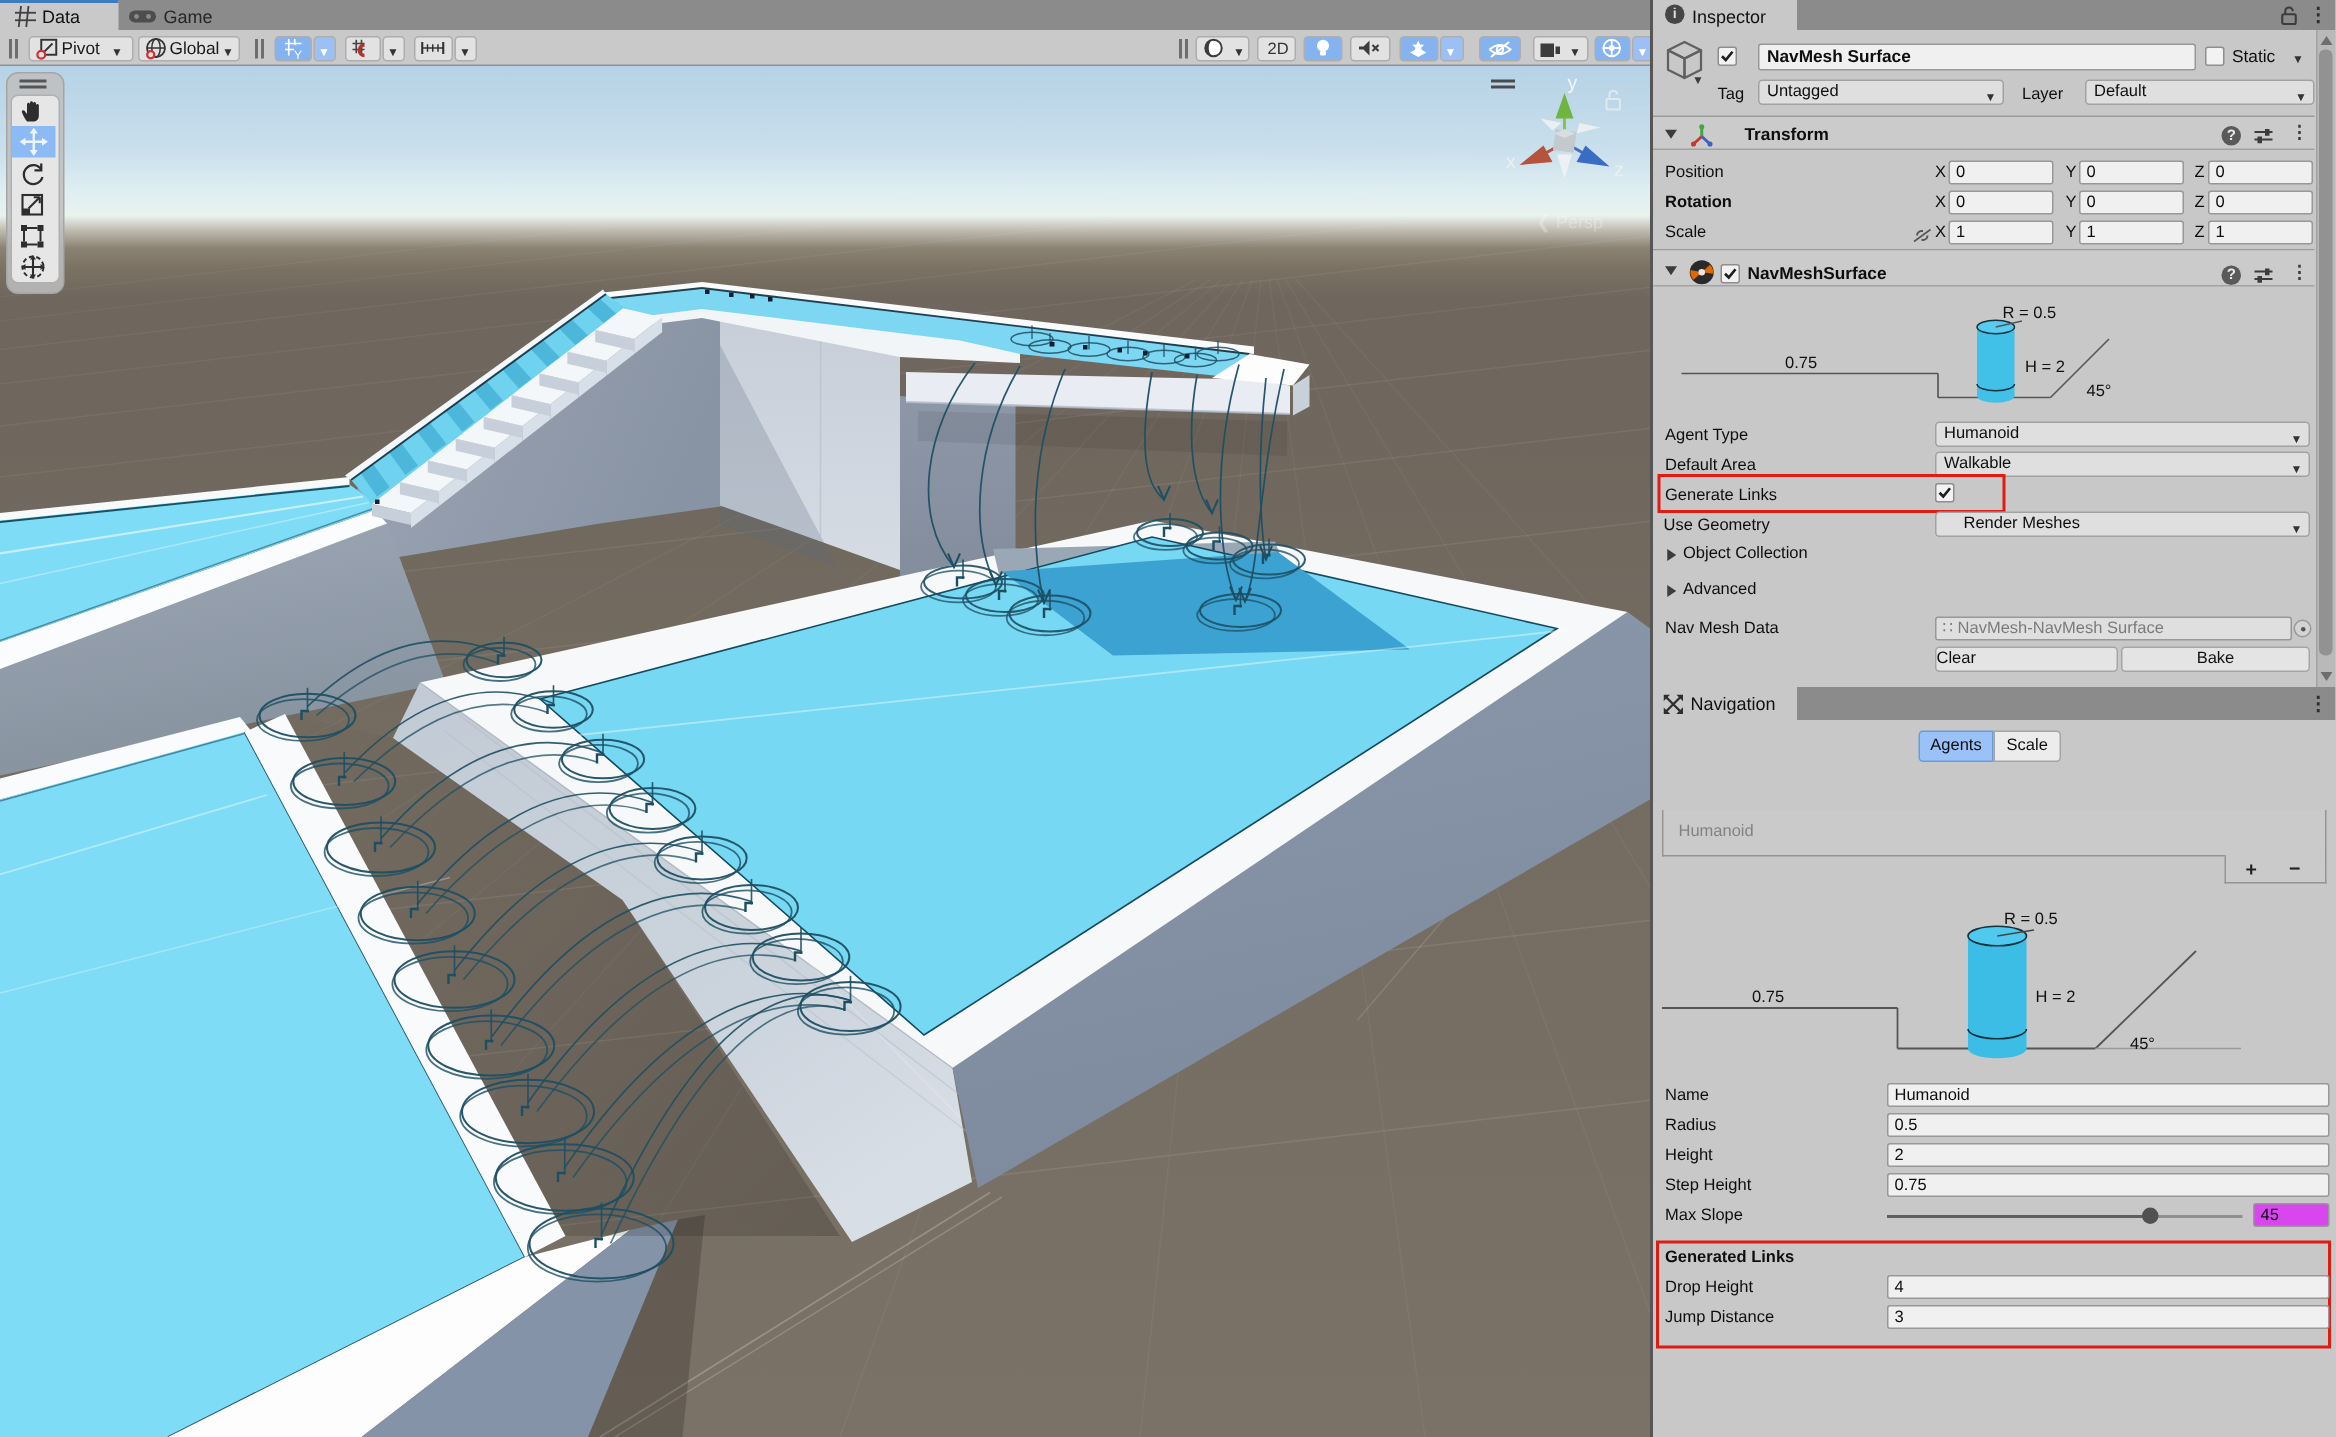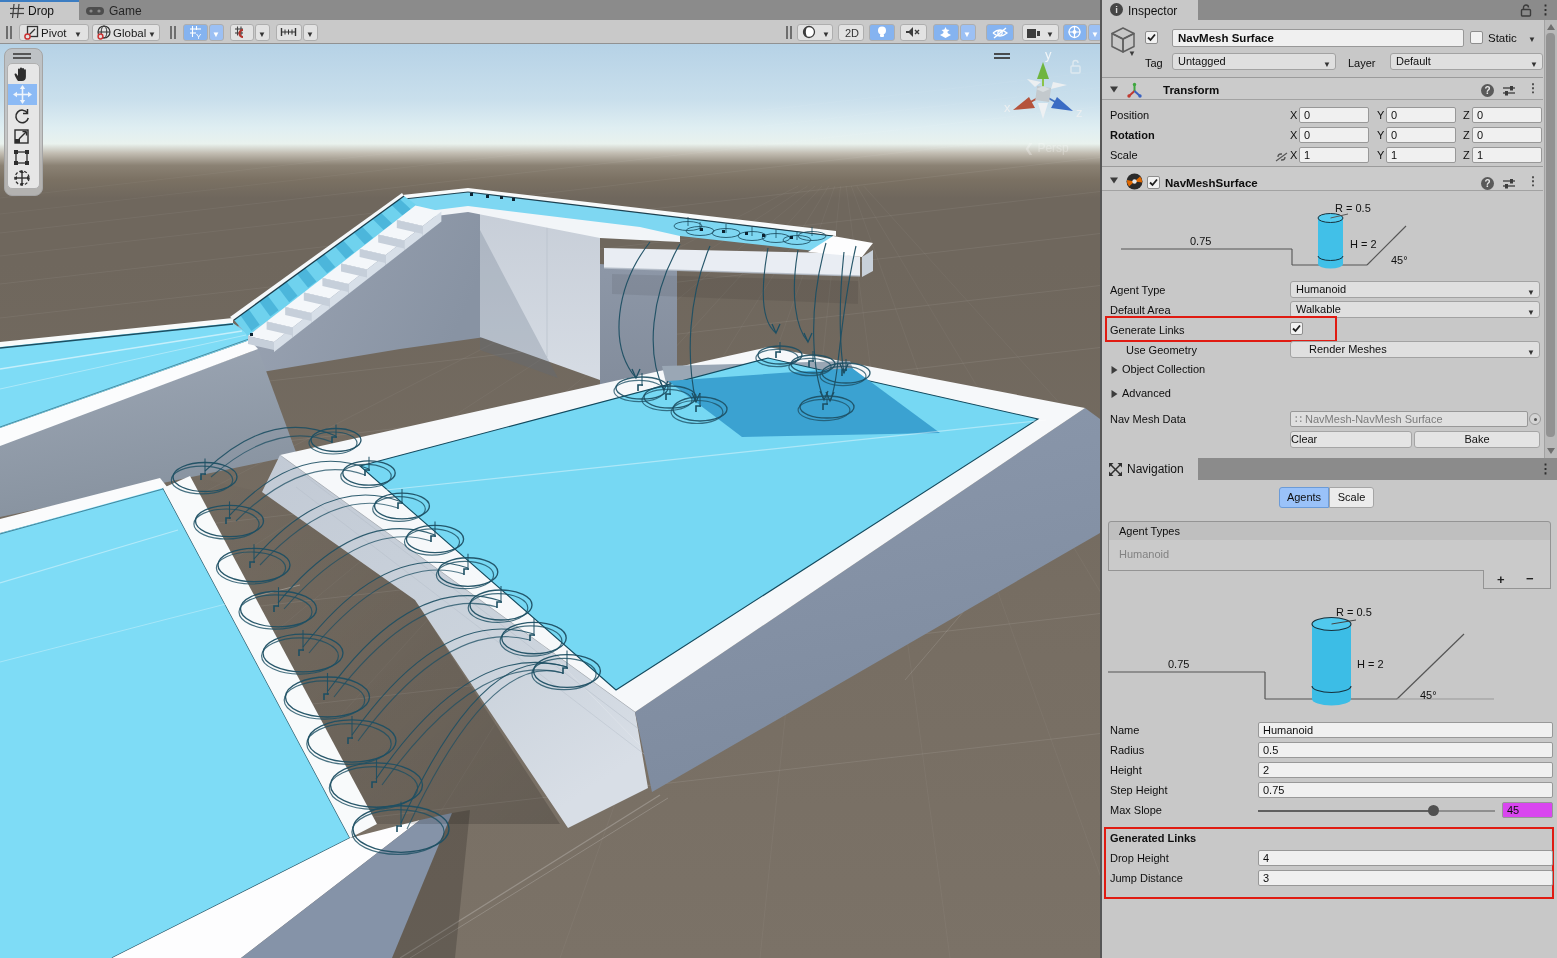--- a/index.html
+++ b/index.html
@@ -368,21 +368,21 @@
 <div class="abs" style="left:0;top:0;width:1102px;height:20px;background:#8b8b8b;"></div>
 <div class="abs" style="left:0;top:0;width:79px;height:20px;background:#c9c9c9;border-top:2px solid #3c7dc2;box-sizing:border-box;"></div>
 <svg class="abs" width="14" height="14" style="left:10px;top:4px">
 <g stroke="#404040" stroke-width="1.2">
           <line x1="4" y1="0" x2="2.5" y2="14"></line>
           <line x1="9" y1="0" x2="7.5" y2="14"></line>
 <line x1="0" y1="4.5" x2="14" y2="4.5"></line>
           <line x1="0" y1="9.5" x2="14" y2="9.5"></line>
         </g>
       </svg>
-<div style="position:absolute;left:28px;top:4px;font-size:12px;color:#111;font-weight:normal;white-space:nowrap;">Drop</div>
+<div style="position:absolute;left:28px;top:4px;font-size:12px;color:#111;font-weight:normal;white-space:nowrap;">Data</div>
 <svg class="abs" width="20" height="12" style="left:86px;top:5px">
 <rect x="0" y="2" width="18" height="8" rx="4" fill="#4d4d4d"></rect>
 <circle cx="5" cy="6" r="1.6" fill="#8b8b8b"></circle>
         <circle cx="13" cy="6" r="1.6" fill="#8b8b8b"></circle>
       </svg>
 <div style="position:absolute;left:109px;top:4px;font-size:12px;color:#262626;font-weight:normal;white-space:nowrap;">Game</div>
 <div class="abs" style="left:0;top:20px;width:1102px;height:24px;background:#c9c9c9;border-bottom:1px solid #919191;box-sizing:border-box;"></div>
 <div class="abs" style="left:6px;top:26px;width:2px;height:13px;background:#6e6e6e"></div>
 <div class="abs" style="left:10px;top:26px;width:2px;height:13px;background:#6e6e6e"></div>
 <div class="abs" style="left:19px;top:24px;width:70px;height:17px;background:#e2e2e2;border:1px solid #aeaeae;border-radius:3px;box-sizing:border-box;"></div>
@@ -671,21 +671,21 @@
 <div style="position:absolute;left:188px;top:281px;width:250px;height:17px;background:#dfdfdf;border:1px solid #a2a2a2;border-radius:3px;box-sizing:border-box;font-size:11px;color:#0e0e0e;line-height:15px;padding-left:5px;white-space:nowrap;">Humanoid<span style="position:absolute;right:4px;top:3px;color:#333;font-size:8px">▼</span></div>
 <div style="position:absolute;left:8px;top:304px;font-size:11px;color:#0e0e0e;font-weight:normal;white-space:nowrap;">Default Area</div>
 <div style="position:absolute;left:188px;top:301px;width:250px;height:17px;background:#dfdfdf;border:1px solid #a2a2a2;border-radius:3px;box-sizing:border-box;font-size:11px;color:#0e0e0e;line-height:15px;padding-left:5px;white-space:nowrap;">Walkable<span style="position:absolute;right:4px;top:3px;color:#333;font-size:8px">▼</span></div>
 <div style="position:absolute;left:8px;top:324px;font-size:11px;color:#0e0e0e;font-weight:normal;white-space:nowrap;">Generate Links</div>
 <div style="position:absolute;left:188px;top:322px;width:13px;height:13px;background:#f2f2f2;border:1px solid #8e8e8e;border-radius:2px;box-sizing:border-box;">
         <svg width="11" height="11" style="position:absolute;left:0px;top:0px">
           <path d="M2,5.5 L4.5,8 L9,2.5" stroke="#1e1e1e" stroke-width="1.8" fill="none"></path>
         </svg>
       </div>
 <div class="abs" style="left:3px;top:316px;width:228px;height:22px;border:2px solid #e01b12;"></div>
-<div style="position:absolute;left:24px;top:344px;font-size:11px;color:#0e0e0e;font-weight:normal;white-space:nowrap;">Use Geometry</div>
+<div style="position:absolute;left:7px;top:344px;font-size:11px;color:#0e0e0e;font-weight:normal;white-space:nowrap;">Use Geometry</div>
 <div style="position:absolute;left:188px;top:341px;width:250px;height:17px;background:#dfdfdf;border:1px solid #a2a2a2;border-radius:3px;box-sizing:border-box;font-size:11px;color:#0e0e0e;line-height:15px;padding-left:18px;white-space:nowrap;">Render Meshes<span style="position:absolute;right:4px;top:3px;color:#333;font-size:8px">▼</span></div>
 <svg width="10" height="10" style="position:absolute;left:7px;top:365px">
         <path d="M2.5,1 L8.5,5 L2.5,9 Z" fill="#3c3c3c"></path>
       </svg>
 <div style="position:absolute;left:20px;top:363px;font-size:11px;color:#0e0e0e;font-weight:normal;white-space:nowrap;">Object Collection</div>
 <svg width="10" height="10" style="position:absolute;left:7px;top:389px">
         <path d="M2.5,1 L8.5,5 L2.5,9 Z" fill="#3c3c3c"></path>
       </svg>
 <div style="position:absolute;left:20px;top:387px;font-size:11px;color:#0e0e0e;font-weight:normal;white-space:nowrap;">Advanced</div>
 <div style="position:absolute;left:8px;top:413px;font-size:11px;color:#0e0e0e;font-weight:normal;white-space:nowrap;">Nav Mesh Data</div>
@@ -710,21 +710,20 @@
           <path d="M0,0 h4.5 l-4.5,4.5 z"></path>
           <path d="M13,0 v4.5 l-4.5,-4.5 z"></path>
           <path d="M0,13 v-4.5 l4.5,4.5 z"></path>
           <path d="M13,13 h-4.5 l4.5,-4.5 z"></path>
         </g>
       </svg>
 <div style="position:absolute;left:25px;top:462px;font-size:12px;color:#111;font-weight:normal;white-space:nowrap;">Navigation</div>
 <div style="position:absolute;left:437px;top:461px;font-size:13px;color:#2e2e2e;font-weight:bold;white-space:nowrap;">⋮</div>
 <div class="abs" style="left:177px;top:487px;width:50px;height:21px;background:#9ac2f9;border:1px solid #6b9bd8;border-radius:3px 0 0 3px;box-sizing:border-box;text-align:center;font-size:11px;line-height:19px;color:#0e0e0e">Agents</div>
 <div class="abs" style="left:227px;top:487px;width:45px;height:21px;background:#ececec;border:1px solid #a5a5a5;border-radius:0 3px 3px 0;box-sizing:border-box;text-align:center;font-size:11px;line-height:19px;color:#0e0e0e">Scale</div>
-<div class="abs" style="left:6px;top:521px;width:443px;height:20px;background:#bfbfbf;border:1px solid #949494;border-radius:3px 3px 0 0;box-sizing:border-box;font-size:11px;line-height:18px;padding-left:10px;color:#0e0e0e">Agent Types</div>
 <div class="abs" style="left:6px;top:540px;width:443px;height:31px;background:#cacaca;border:1px solid #949494;border-top:none;box-sizing:border-box;font-size:11px;line-height:28px;padding-left:10px;color:#828282">Humanoid</div>
 <div class="abs" style="left:381px;top:570px;width:68px;height:19px;background:#cacaca;border:1px solid #949494;border-top:none;box-sizing:border-box;"></div>
 <div style="position:absolute;left:395px;top:572px;font-size:13px;color:#222;font-weight:bold;white-space:nowrap;">+</div>
 <div style="position:absolute;left:424px;top:571px;font-size:13px;color:#222;font-weight:bold;white-space:nowrap;">−</div>
 <svg class="abs" width="420" height="120" style="left:2px;top:598px">
 <g stroke="#555" stroke-width="1.2" fill="none">
 <line x1="4" y1="74" x2="161" y2="74"></line>
 <line x1="161" y1="74" x2="161" y2="101"></line>
 <line x1="161" y1="101" x2="293" y2="101"></line>
 <line x1="293" y1="101" x2="360" y2="36"></line>

